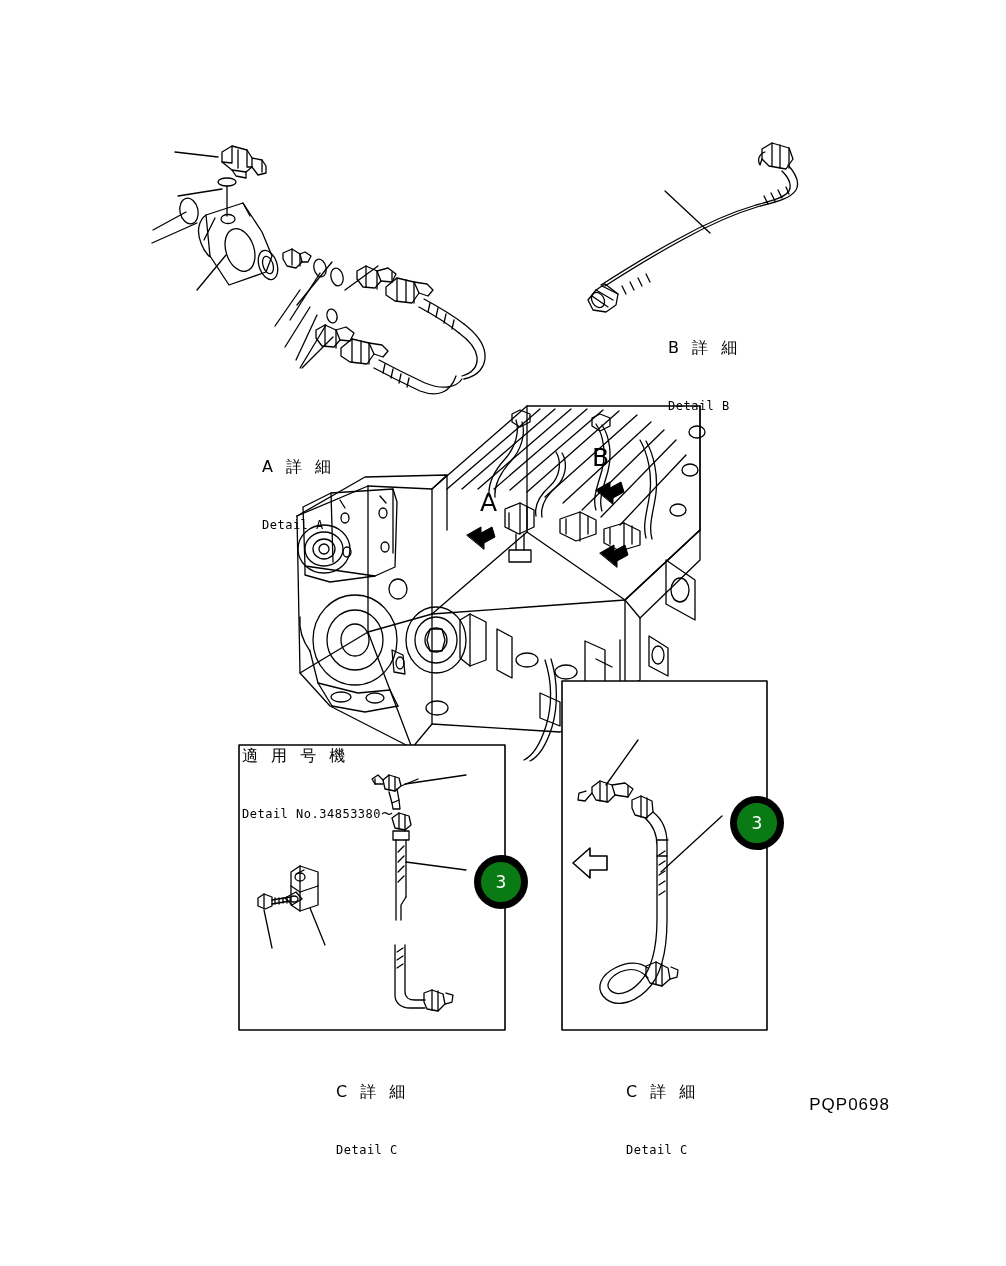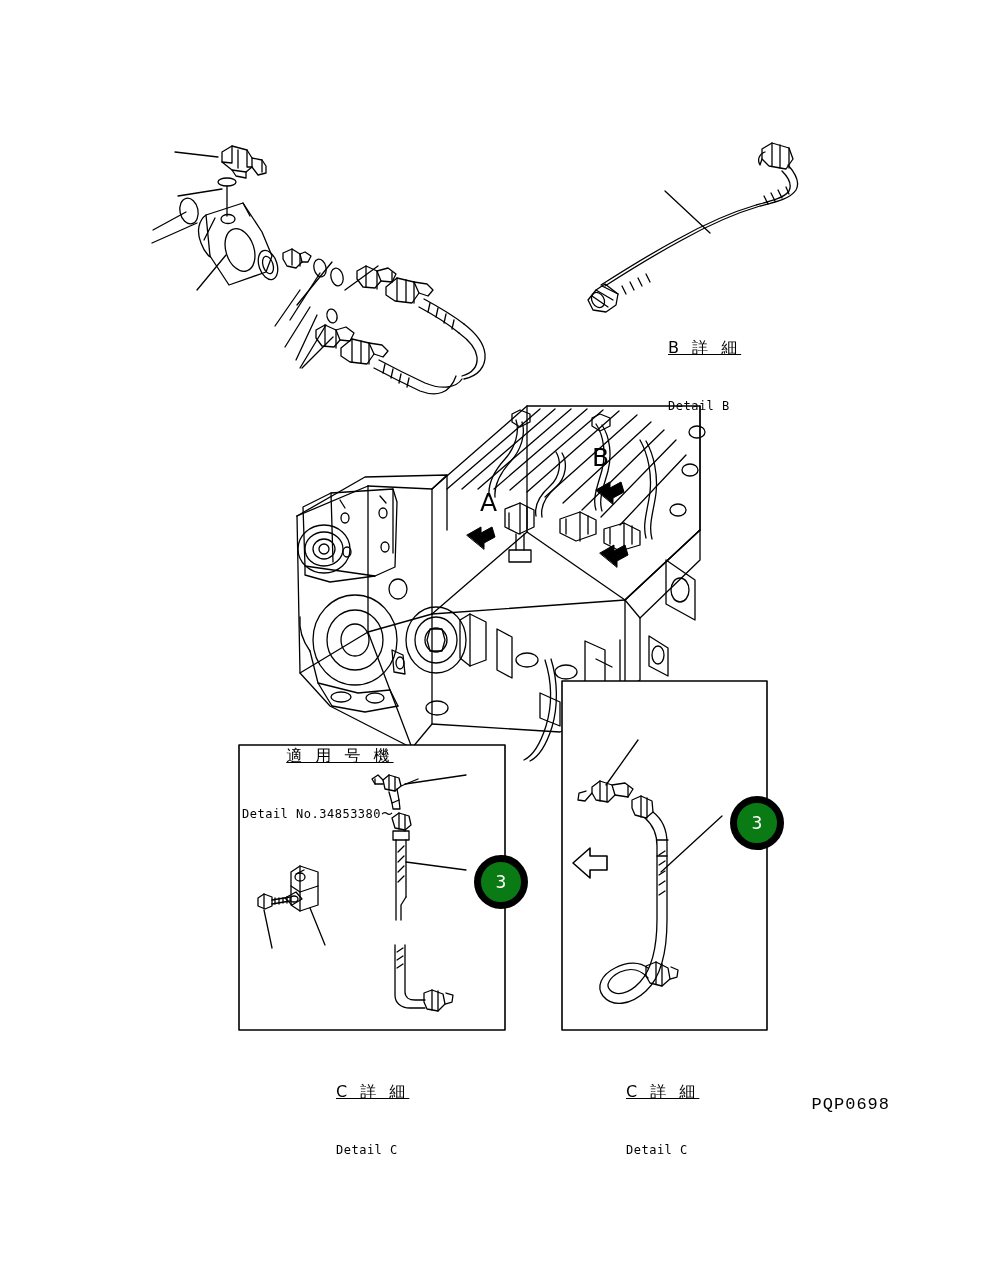--- a/index.html
+++ b/index.html
@@ -30,33 +30,32 @@
     color: #000000;
     white-space: pre;
     line-height: 1.28;
     letter-spacing: 0.5px;
   }
   .lbl .jp {
     font-family: "DejaVu Sans", "Liberation Sans", sans-serif;
     font-size: 16px;
     letter-spacing: 4px;
     display: block;
-    text-decoration: underline;
   }
   .lbl .en {
     font-family: "DejaVu Sans Mono", "Liberation Mono", monospace;
     font-size: 12px;
     letter-spacing: 0.5px;
     display: block;
   }
   #drawing-code {
     position: absolute;
     right: 116px;
     top: 1095px;
-    font-family: Liberation Mono, monospace;
+    font-family: Liberation Sans, sans-serif;
     font-size: 17px;
     letter-spacing: 1px;
     color: #000000;
   }
   .callout {
     position: absolute;
     width: 54px;
     height: 54px;
     border-radius: 50%;
     background: #0a7a14;
@@ -414,27 +413,31 @@
       <g>
         <path d="M607 867 L607 856 L590 856 L590 848 L573 863 L590 878 L590 870 L607 870 Z" fill="#ffffff" stroke="#000000" stroke-width="1.6"></path>
       </g>
 
     </g>
   </svg>
 
   <div class="engine-letter" style="left:480px; top:488px;">A</div>
   <div class="engine-letter" style="left:592px; top:443px;">B</div>
 
+  <div class="lbl" style="left:262px; top:416px;">
+    <span class="jp">A 詳 細</span>
+    <span class="en">Detail A</span>
+  </div>
 
   <div class="lbl" style="left:668px; top:297px;">
     <span class="jp">B 詳 細</span>
     <span class="en">Detail B</span>
   </div>
 
-  <div class="lbl" style="left:242px; top:705px;text-align:right;">
+  <div class="lbl" style="left:242px; top:705px;">
     <span class="jp">適 用 号 機</span>
     <span class="en">Detail No.34853380〜</span>
   </div>
 
   <div class="lbl" style="left:336px; top:1041px;">
     <span class="jp">C 詳 細</span>
     <span class="en">Detail C</span>
   </div>
 
   <div class="lbl" style="left:626px; top:1041px;">

